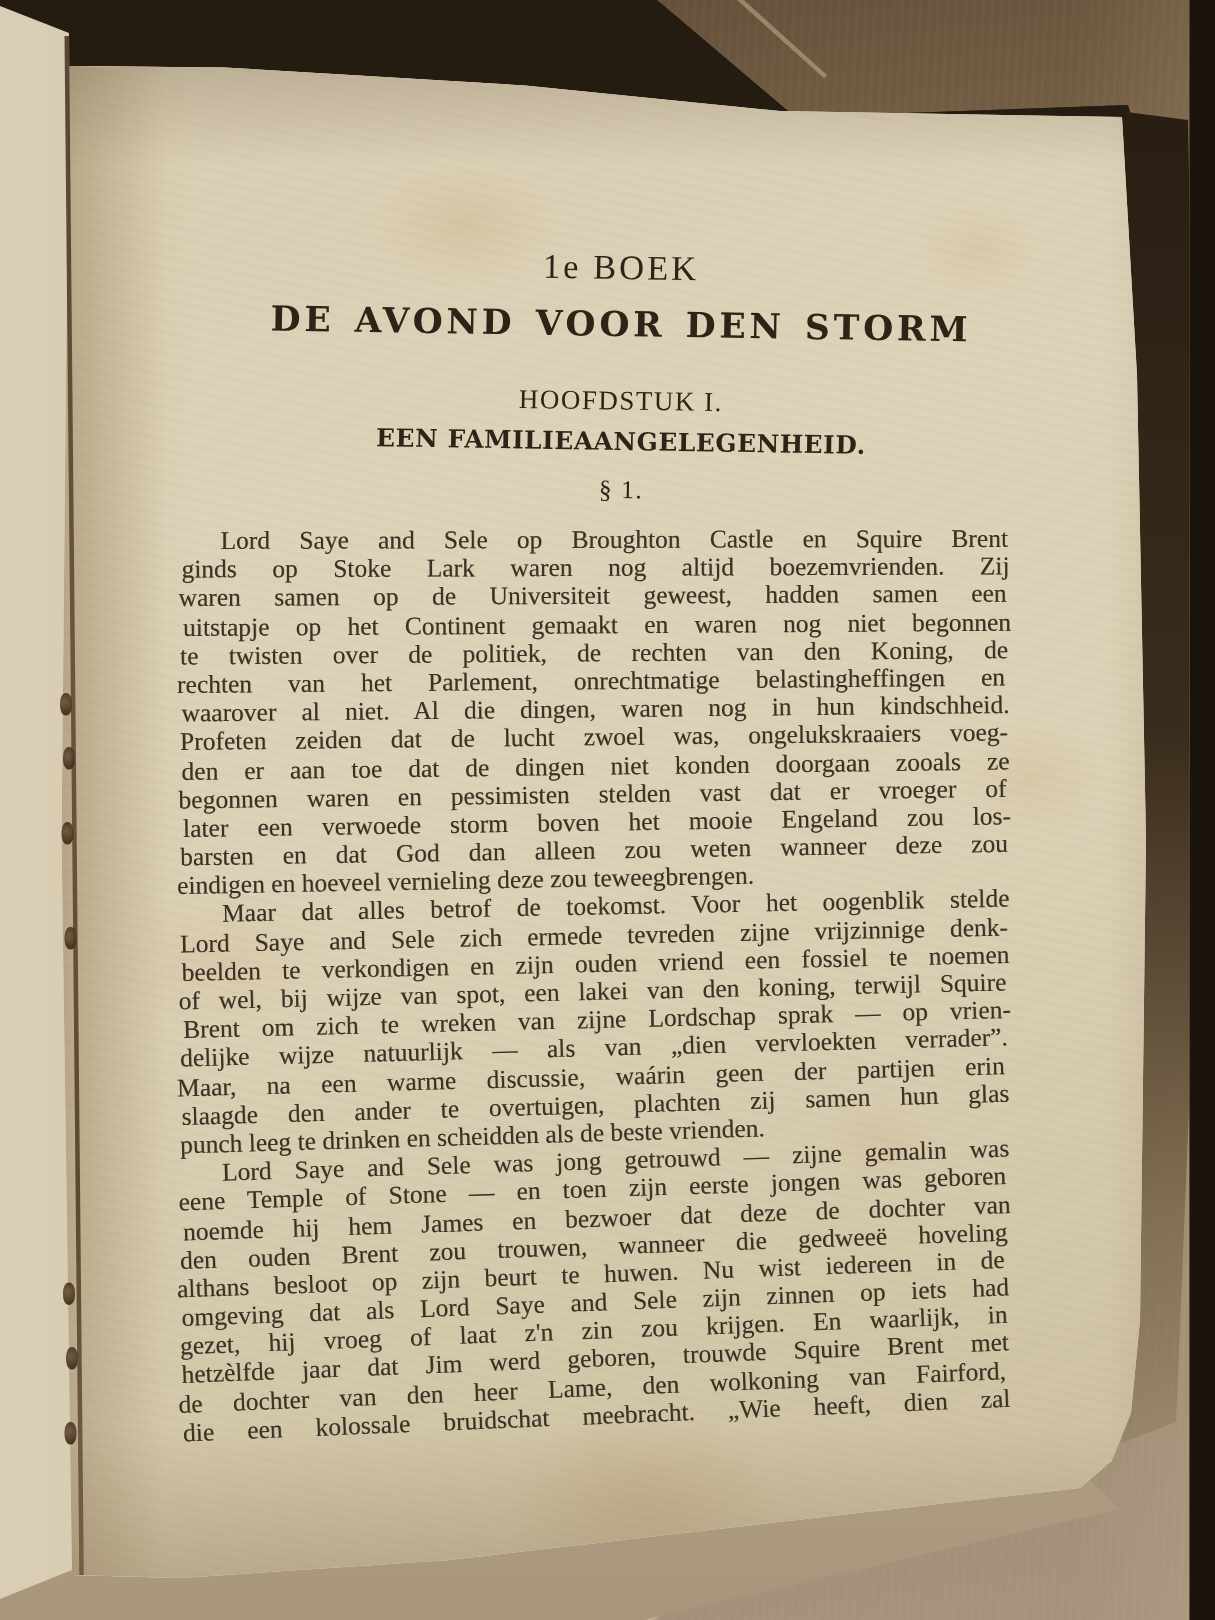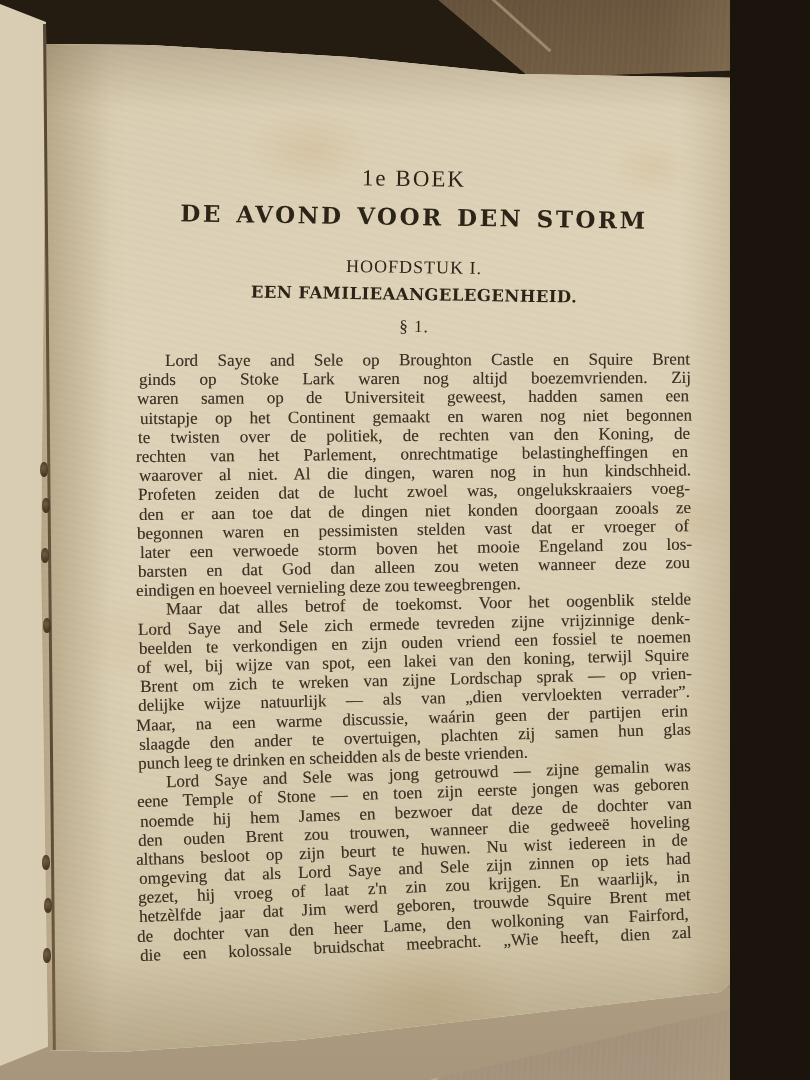--- a/index.html
+++ b/index.html
@@ -1,16 +1,16 @@
 <!DOCTYPE html>
 <html><head>
 <meta charset="utf-8">
 <style>
   html,body{margin:0;padding:0;background:#1a140d;}
-  .scene{position:relative;width:730px;height:1080px;overflow:hidden;
+  .scene{position:relative;width:793px;height:1080px;overflow:hidden;
          font-family:"Liberation Serif",serif;}
 
   
   .cardboard{position:absolute;inset:0;
     background:
       repeating-linear-gradient(93deg, rgba(255,255,255,.02) 0 2px, rgba(0,0,0,0) 2px 6px),
       linear-gradient(to right, rgba(0,0,0,0) 90%, rgba(215,195,160,.10)),
       linear-gradient(172deg,#5e4b35 0%,#756046 16%,#87725634 30%,#8a755a 38%,#93805f 58%,#9b8a6e 78%,#a29079 92%,#a5937d 100%);
     background-color:#8f7a5d;}
   .cardboard-fold{position:absolute;left:478px;top:-12px;width:3px;height:96px;
@@ -68,21 +68,21 @@
   
   .print{color:#3b3124;}
   .heading{position:absolute;left:138px;width:552px;text-align:center;color:#2c2417;
     transform:rotate(0.9deg);white-space:nowrap;}
   .h-book{top:166px;font-size:23px;letter-spacing:2px;}
   .h-title{top:203px;font-family:"DejaVu Serif",serif;font-weight:700;font-size:23px;letter-spacing:2.5px;word-spacing:3px;}
   .h-chap{top:257px;font-size:18px;letter-spacing:1px;}
   .h-chapsub{top:285px;font-family:"DejaVu Serif",serif;font-weight:700;font-size:16.5px;letter-spacing:.4px;}
   .h-sect{top:317px;font-size:17px;letter-spacing:1px;}
 
-  .body-text{position:absolute;left:138px;top:351px;width:552px;font-size:17px;color:#3b3124;
+  .body-text{position:absolute;left:120px;top:351px;width:552px;font-size:17px;color:#3b3124;
     text-shadow:0.3px 0 rgba(62,50,34,.45);}
   .bline{position:relative;height:19.2px;line-height:19.2px;white-space:nowrap;
     text-align:justify;text-align-last:justify;transform-origin:0 50%;}
   .bline.indent{text-indent:27px;}
   .bline.parlast{text-align-last:left;}
 </style>
 </head>
 <body>
 
 <div class="scene">

